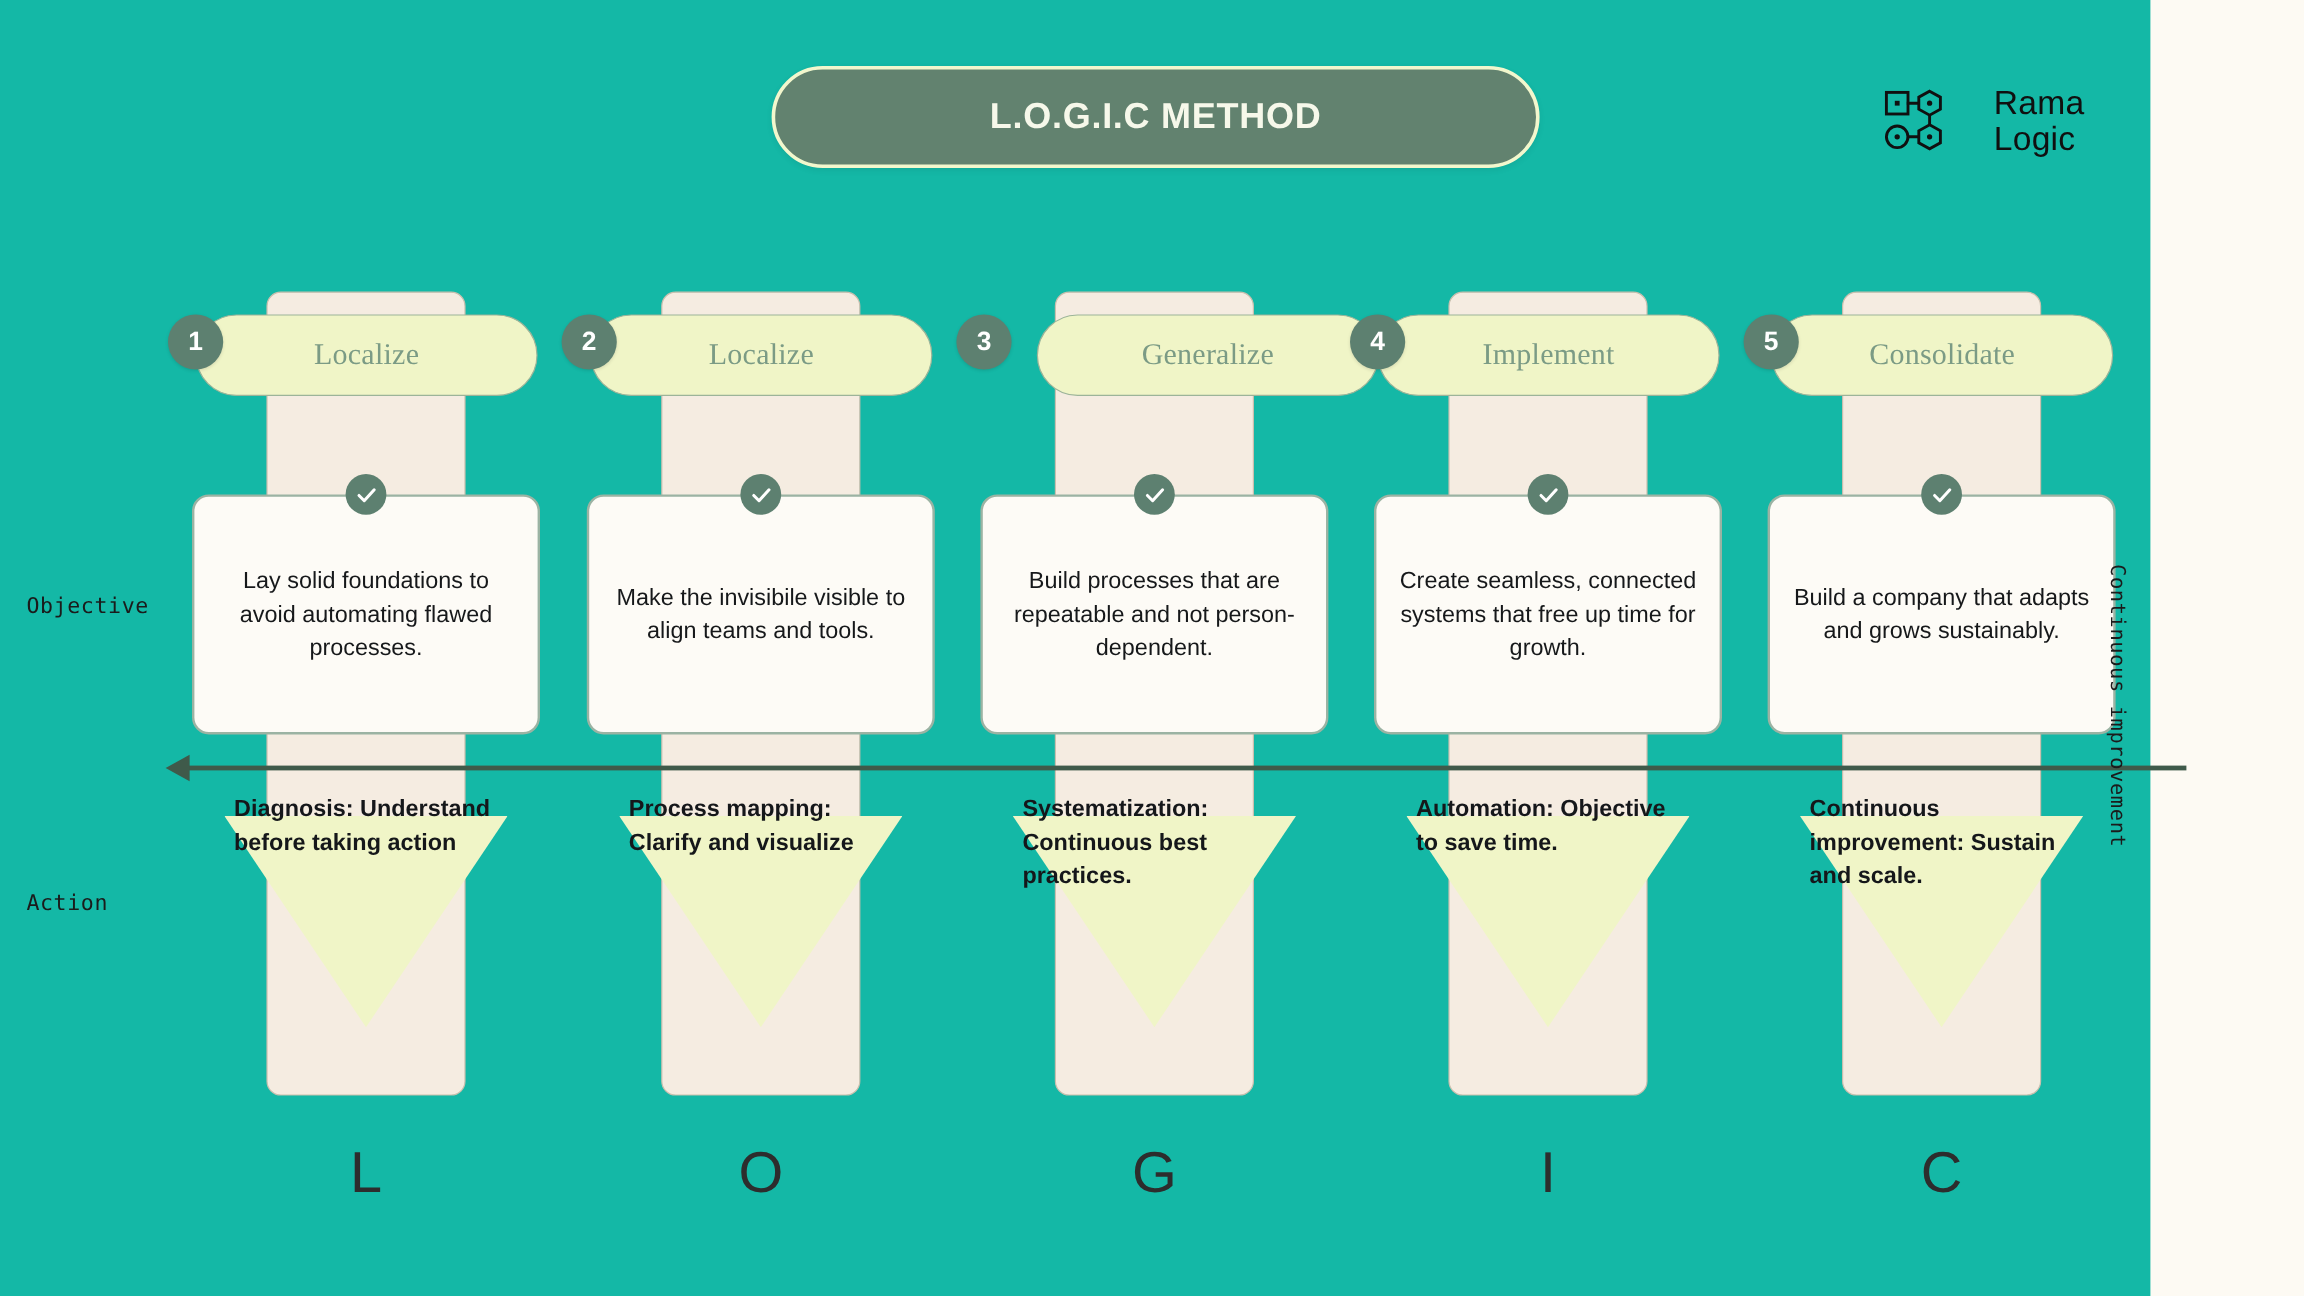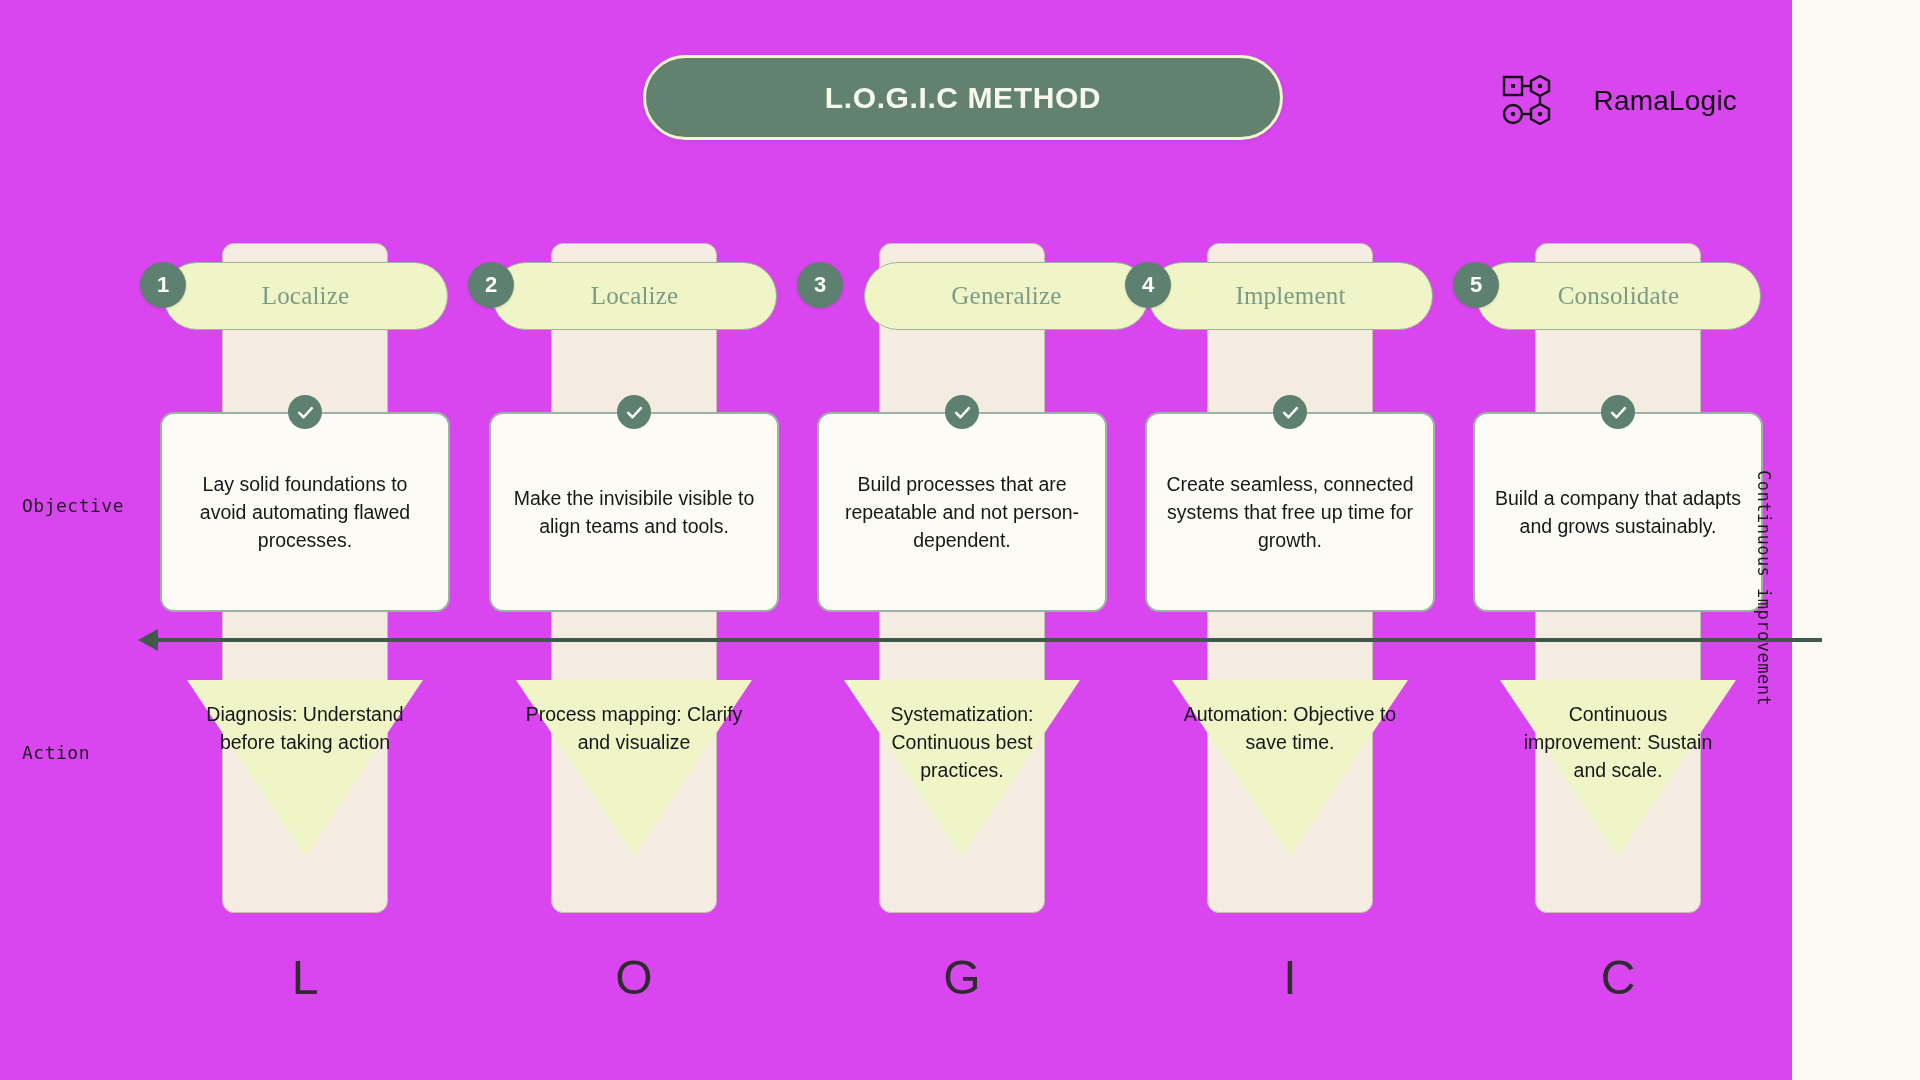--- a/index.html
+++ b/index.html
@@ -2,39 +2,39 @@
 <html><head>
 <meta charset="utf-8">
 <style>
   * { box-sizing: border-box; margin: 0; padding: 0; }
   html, body {
     width: 1920px; height: 1080px;
     background: #fdfaf3;
     font-family: "Liberation Sans", sans-serif;
     overflow: hidden;
   }
-  #canvas { position: relative; width: 1792px; height: 1080px; background: #d946ef; }
+  #canvas { position: relative; width: 1792px; height: 1080px; background: #14b8a6; }
 
   
   .title-pill {
     position: absolute; left: 643px; top: 55px;
     width: 640px; height: 85px;
     background: #62826f;
     border: 3px solid #f2f7cd;
     border-radius: 44px;
     display: flex; align-items: center; justify-content: center;
     box-shadow: 0 2px 5px rgba(0,0,0,0.07);
   }
   .title-pill span {
     color: #f6f8ea; font-size: 30px; font-weight: bold; letter-spacing: 0.6px;
   }
 
   .logo { position: absolute; right: 55px; top: 70px; display: flex; align-items: center; gap: 12px; }
   .logo-mark { width: 62px; height: 62px; }
-  .logo-text { display: flex; flex-direction: row; line-height: 1.06; margin-left: 20px; }
+  .logo-text { display: flex; flex-direction: column; line-height: 1.06; margin-left: 20px; }
   .logo-text span { font-size: 28px; color: #101010; letter-spacing: 0.2px; }
 
   
   .row-label {
     position: absolute; left: 22px;
     font-family: "DejaVu Sans Mono", "Liberation Mono", monospace;
     font-size: 18px; color: #1b1b1b; letter-spacing: 0.5px; white-space: nowrap;
   }
   #label-objective { top: 495px; text-align: center; }
   #label-action { top: 742px; }
@@ -103,23 +103,23 @@
   }
 
   
   .funnel {
     position: absolute; top: 680px;
     width: 236px; height: 176px;
     background: #f0f5c7;
     clip-path: polygon(0 0, 100% 0, 50% 100%);
   }
   .action-text {
-    position: absolute; top: 700px; width: 220px;
-    font-size: 19.5px; line-height: 1.44; font-weight: normal;
-    color: #15171a; text-align: center;
+    position: absolute; top: 660px; width: 220px;
+    font-size: 19.5px; line-height: 1.44; font-weight: bold;
+    color: #15171a; text-align: left;
   }
 
   
   .letter {
     position: absolute; top: 950px; width: 166px;
     text-align: center; font-size: 48px; color: #2d2d2d; font-weight: 400;
   }
 
   
   .vert-caption {

